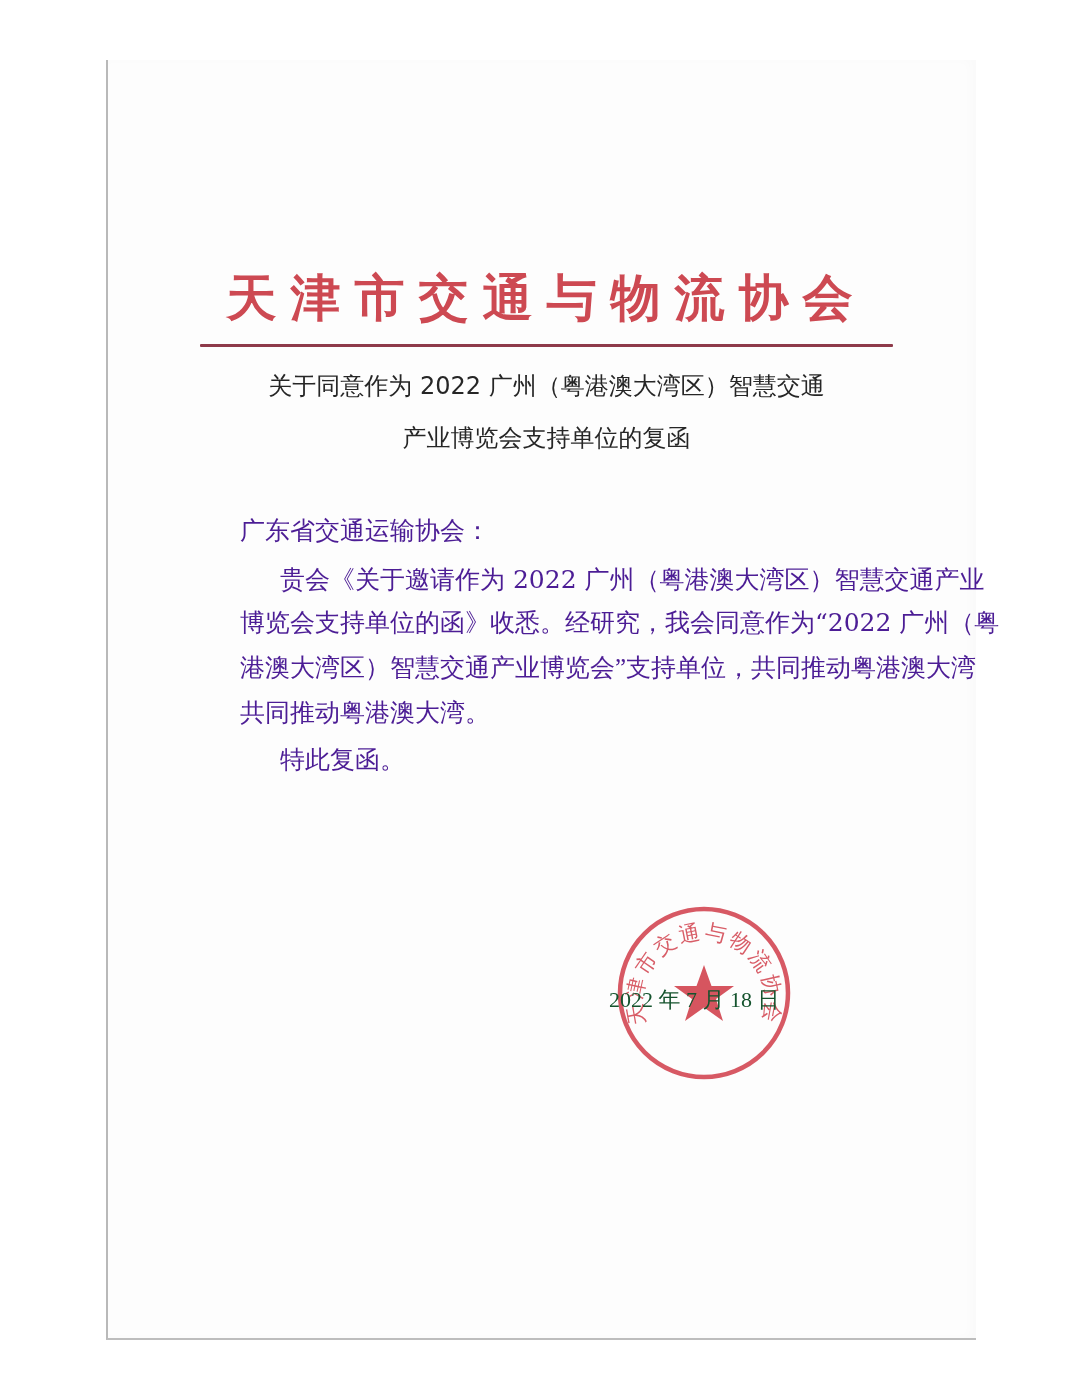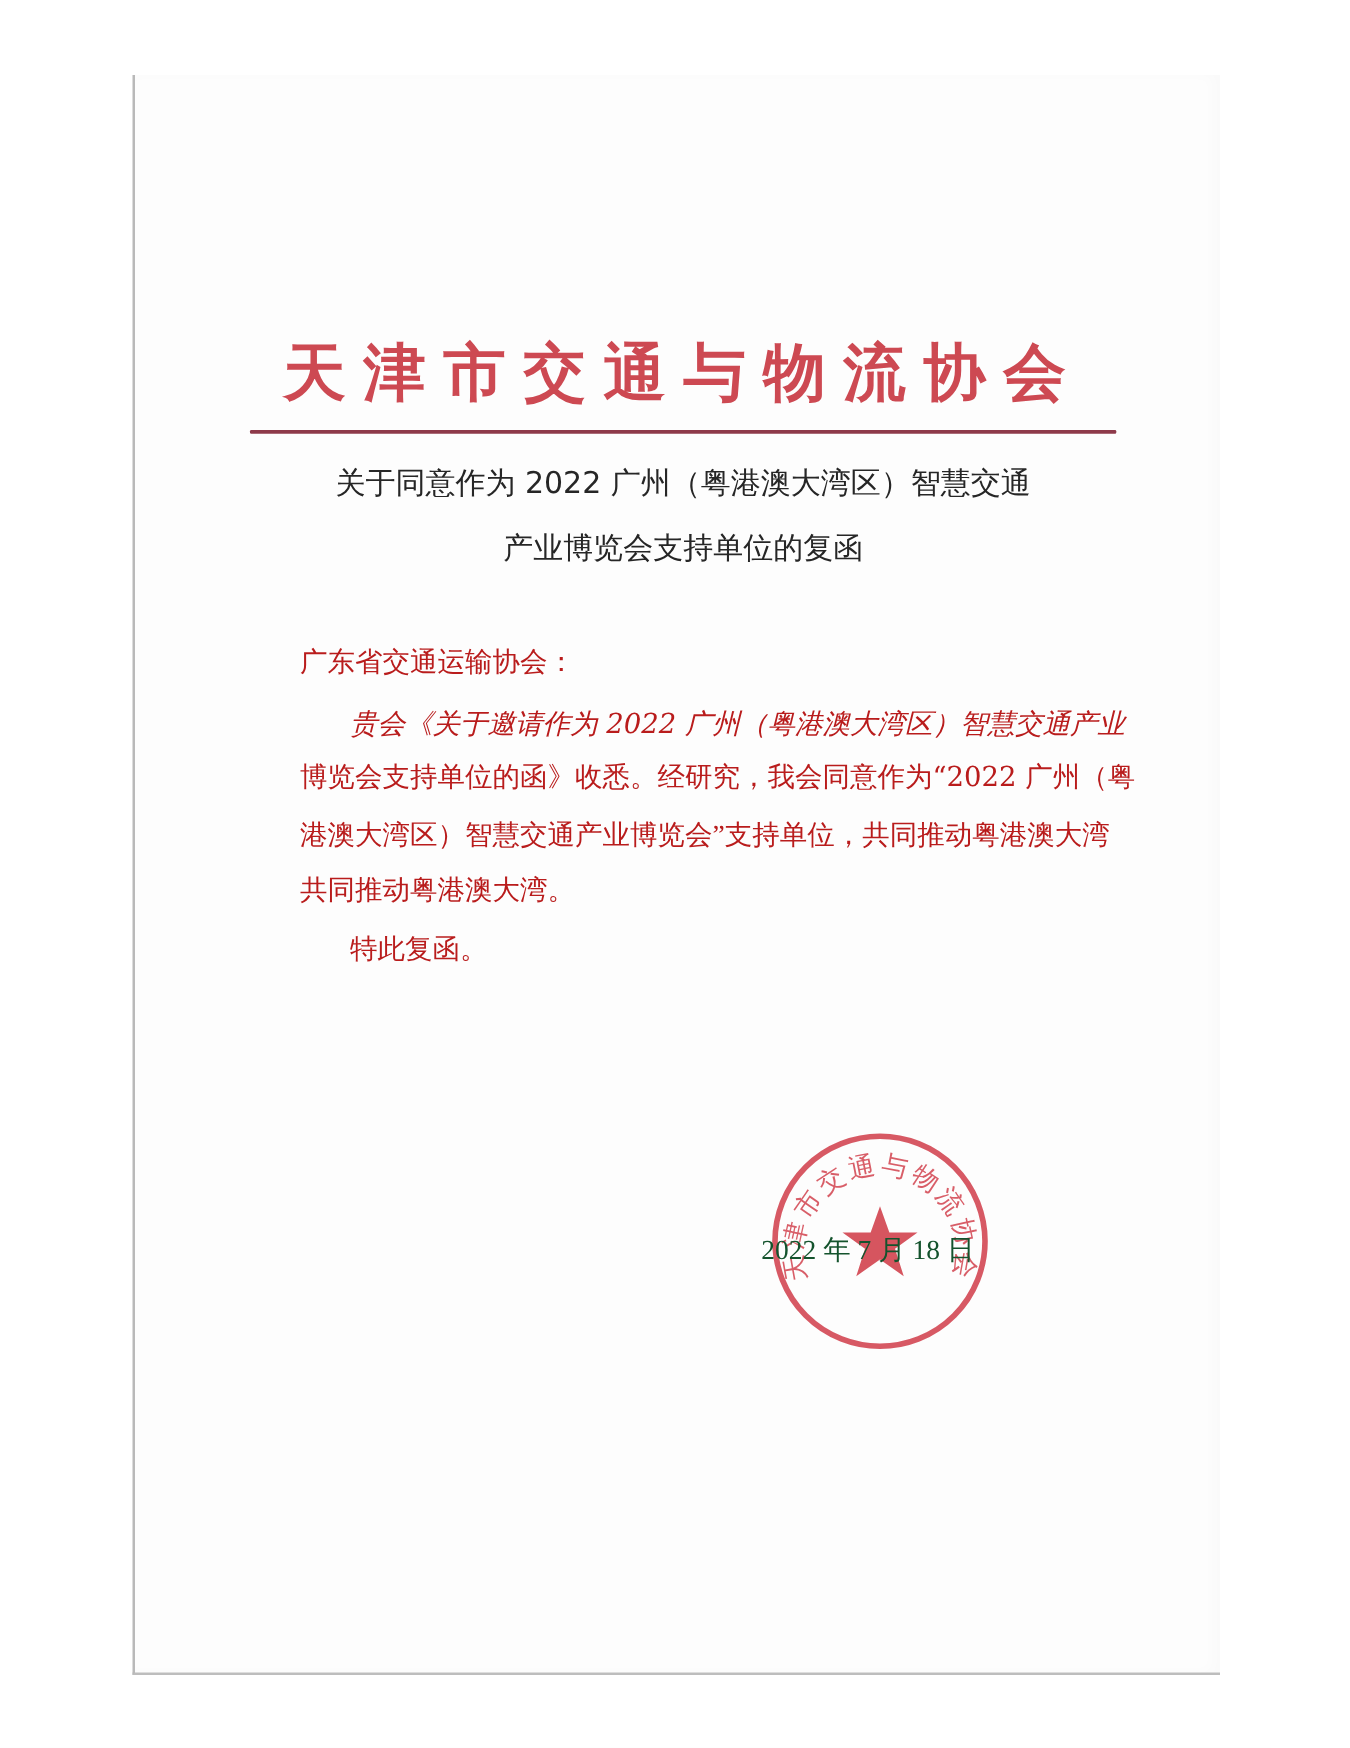--- a/index.html
+++ b/index.html
@@ -47,27 +47,27 @@
       font-size: 24px;
       color: #262626;
       line-height: 32px;
     }
     .doc-title.l1 { top: 370px; }
     .doc-title.l2 { top: 422px; }
     .body-text {
       position: absolute;
       left: 240px;
       font-family: "DejaVu Serif", "Liberation Serif", serif;
-      font-size: 22px;
-      color: #b91c1c;
+      font-size: 25px;
+      color: #4c1d95;
       line-height: 24px;
       white-space: nowrap;
     }
     .salutation { top: 519px; }
-    .p1 { top: 568px; left: 280px; font-style: italic; }
+    .p1 { top: 568px; left: 280px; }
     .p2 { top: 611px; }
     .p3 { top: 656px; font-family: Liberation Serif, serif; }
     .p4 { top: 701px; }
     .closing { top: 748px; left: 280px; }
     .seal {
       position: absolute;
       left: 616px; top: 905px;
       width: 176px; height: 176px;
     }
     .date {

